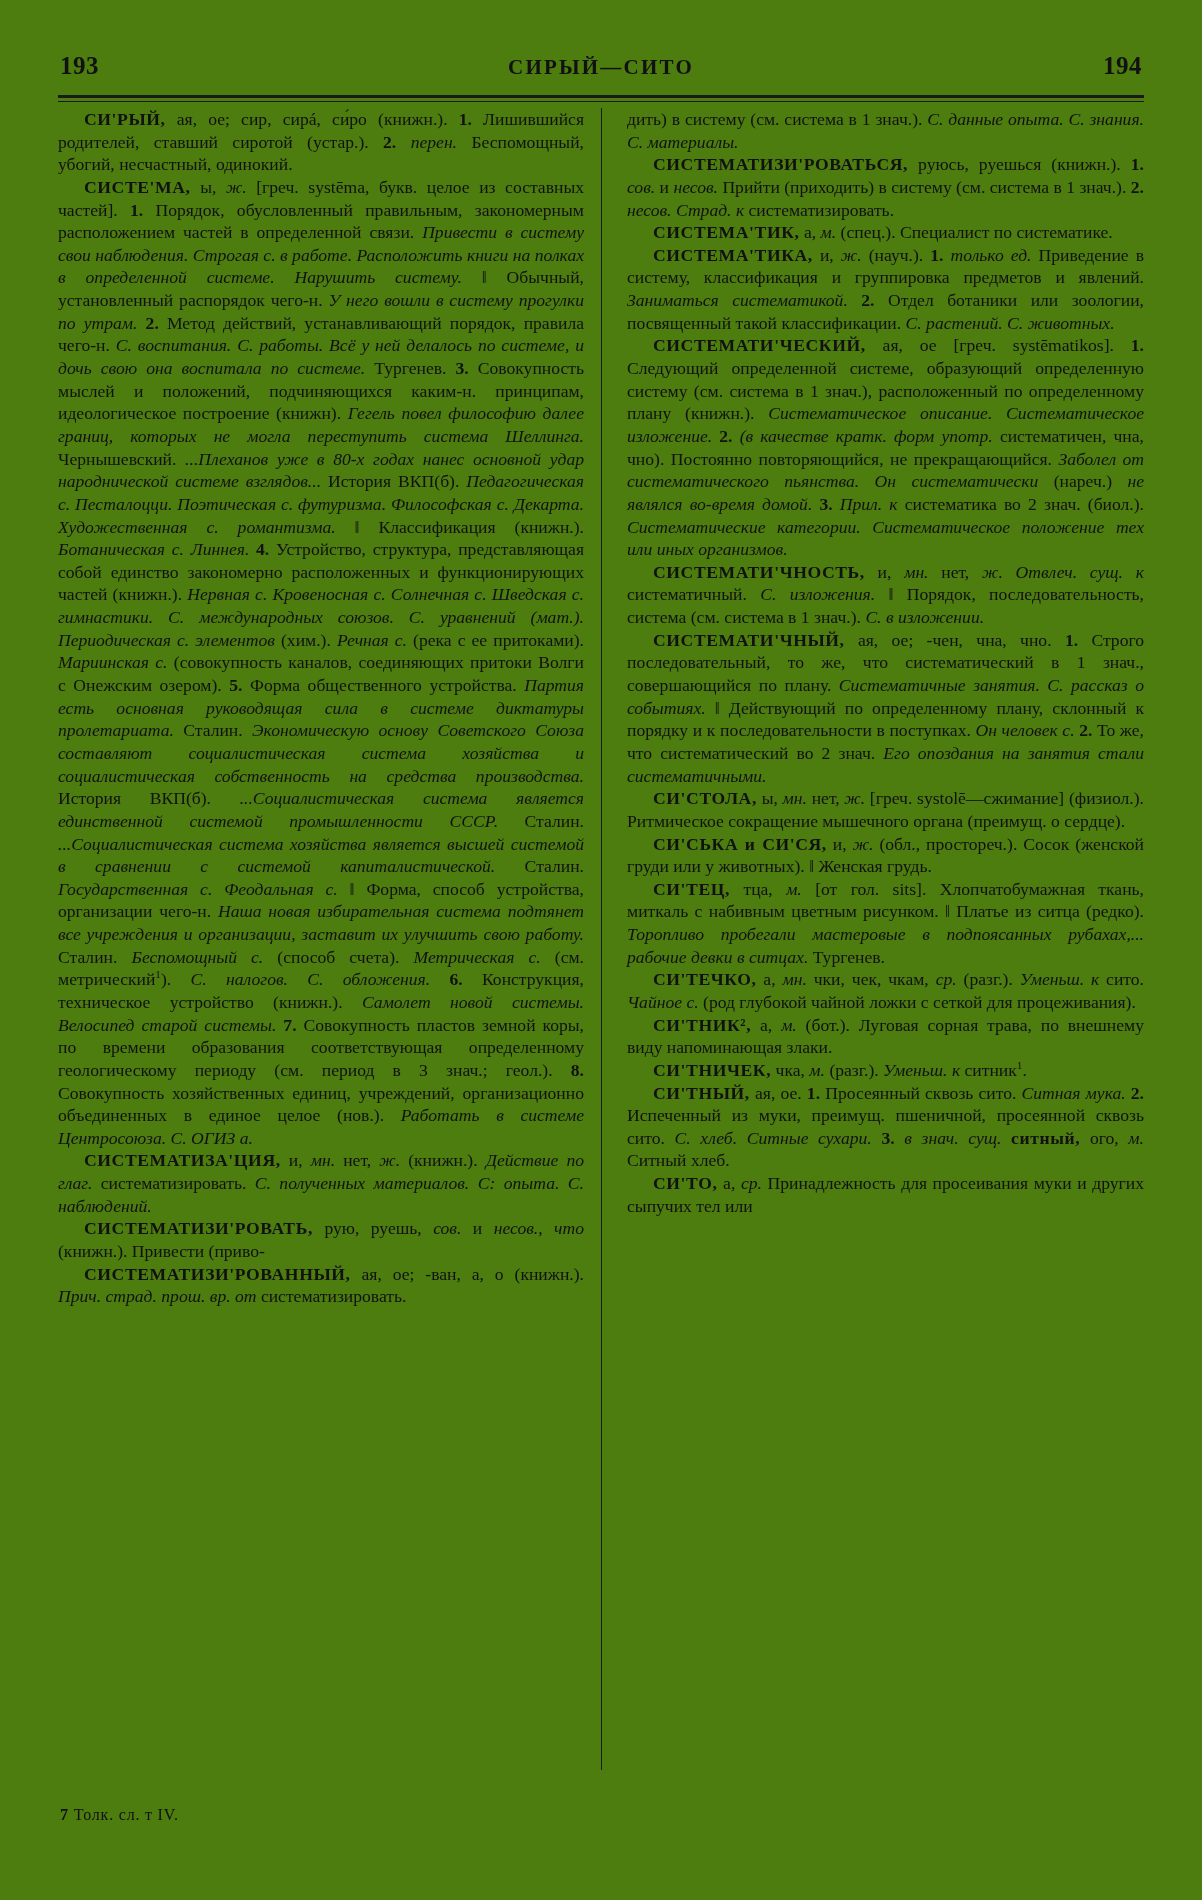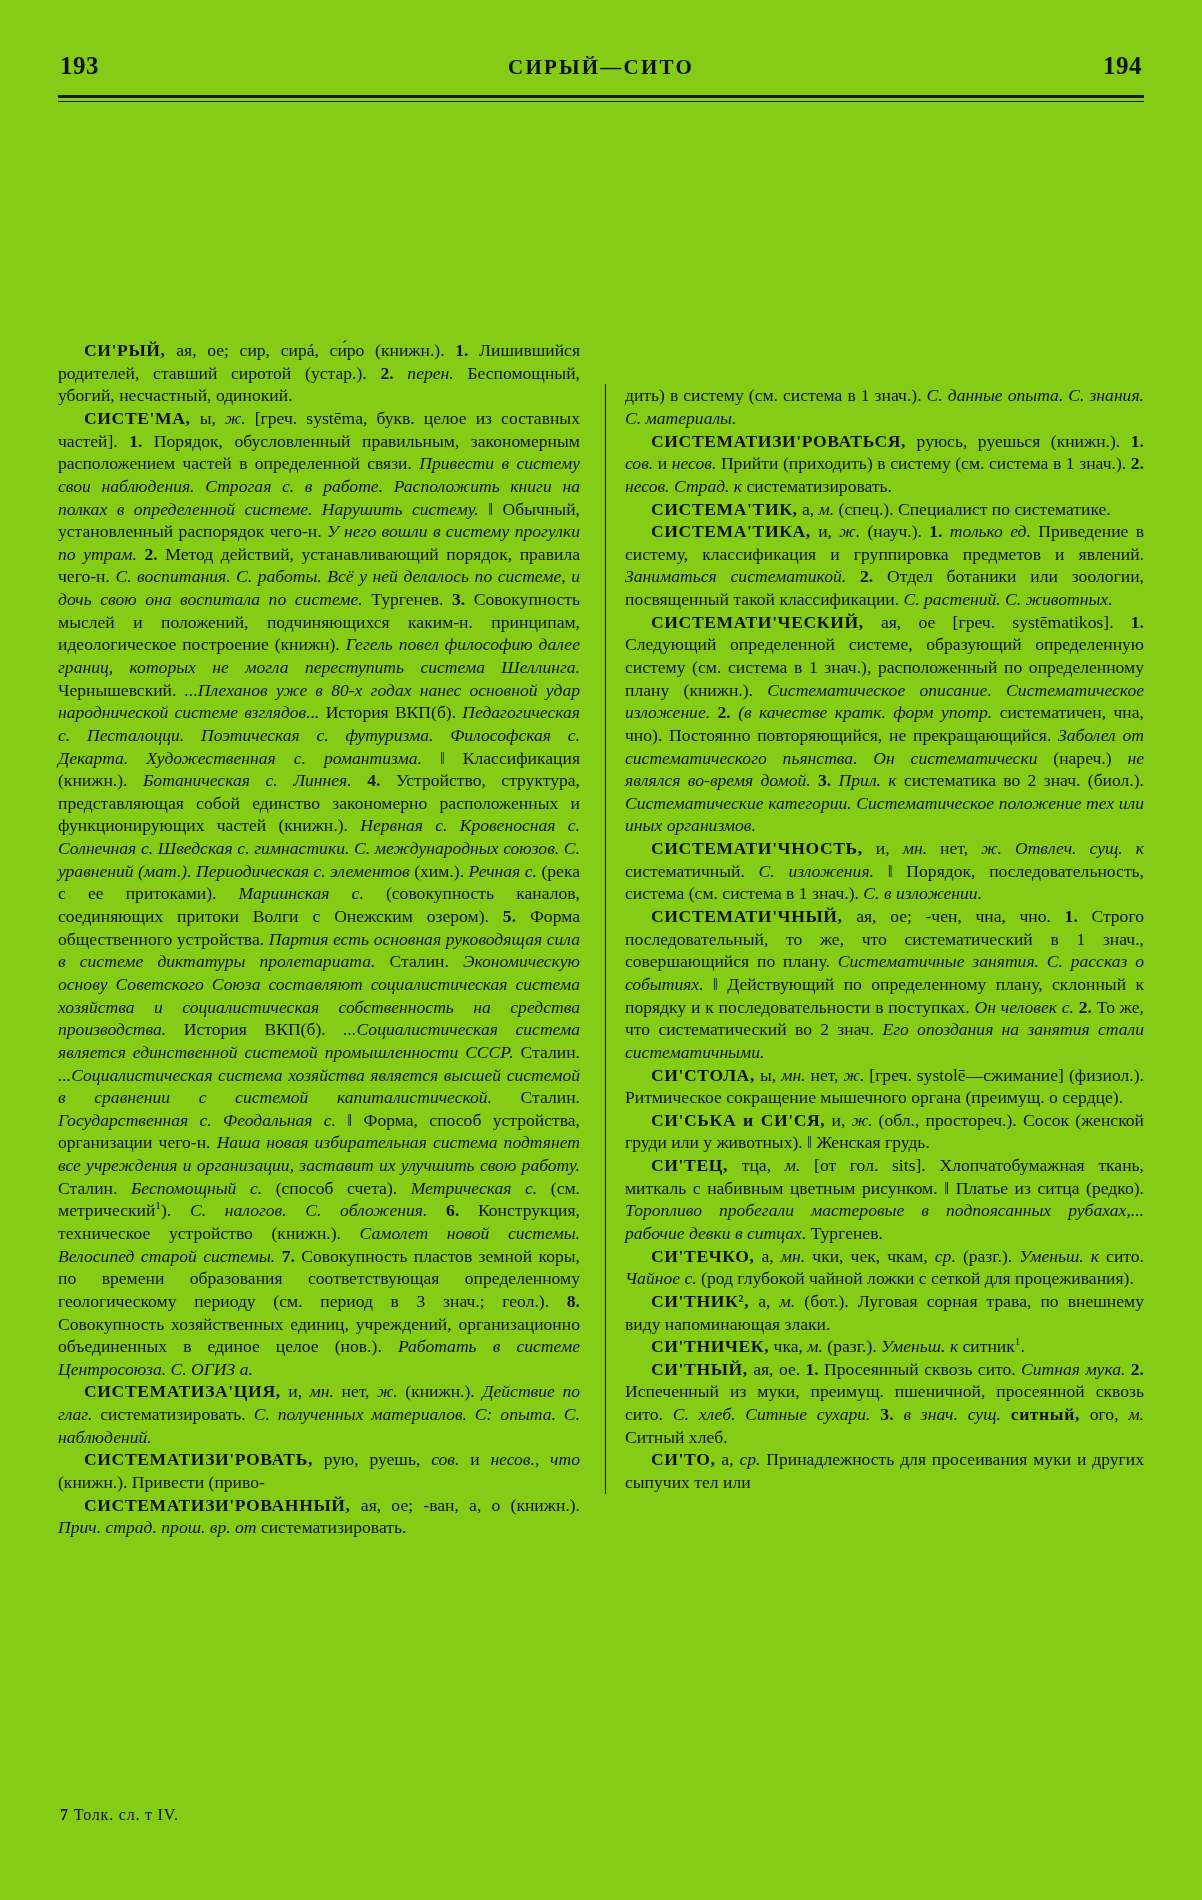--- a/index.html
+++ b/index.html
@@ -4,21 +4,21 @@
 <style>
   html, body {
     margin: 0;
     padding: 0;
     background: #f4f2f0;
   }
   .page {
     position: relative;
     width: 1202px;
     height: 1900px;
-    background: #84cc16;
+    background: #4d7c0f;
     box-sizing: border-box;
     font-family: "Liberation Serif", "DejaVu Serif", serif;
     color: #111111;
     overflow: hidden;
   }
   
   .runhead {
     position: absolute;
     left: 60px;
     right: 60px;
@@ -50,34 +50,33 @@
     height: 3px;
   }
   
   .columns {
     position: absolute;
     left: 58px;
     right: 58px;
     top: 108px;
     bottom: 130px;
     display: flex;
-    gap: 8px;
-    align-items: center;
+    gap: 0;
   }
   .col {
     width: 50%;
     box-sizing: border-box;
     font-size: 17.6px;
     line-height: 1.287;
     text-align: justify;
     text-justify: inter-word;
     hyphens: manual;
   }
   .col-left  { padding-right: 17px; }
-  .col-right { padding-left: 19px; border-left: 1.6px solid #1a1a1a; }
+  .col-right { padding-left: 25px; border-left: 1.6px solid #1a1a1a; }
   .col p {
     margin: 0;
     text-indent: 26px;
   }
   .col p.cont { text-indent: 0; }
   .hw {
     font-weight: bold;
     letter-spacing: 0.6px;
   }
   .it { font-style: italic; }

